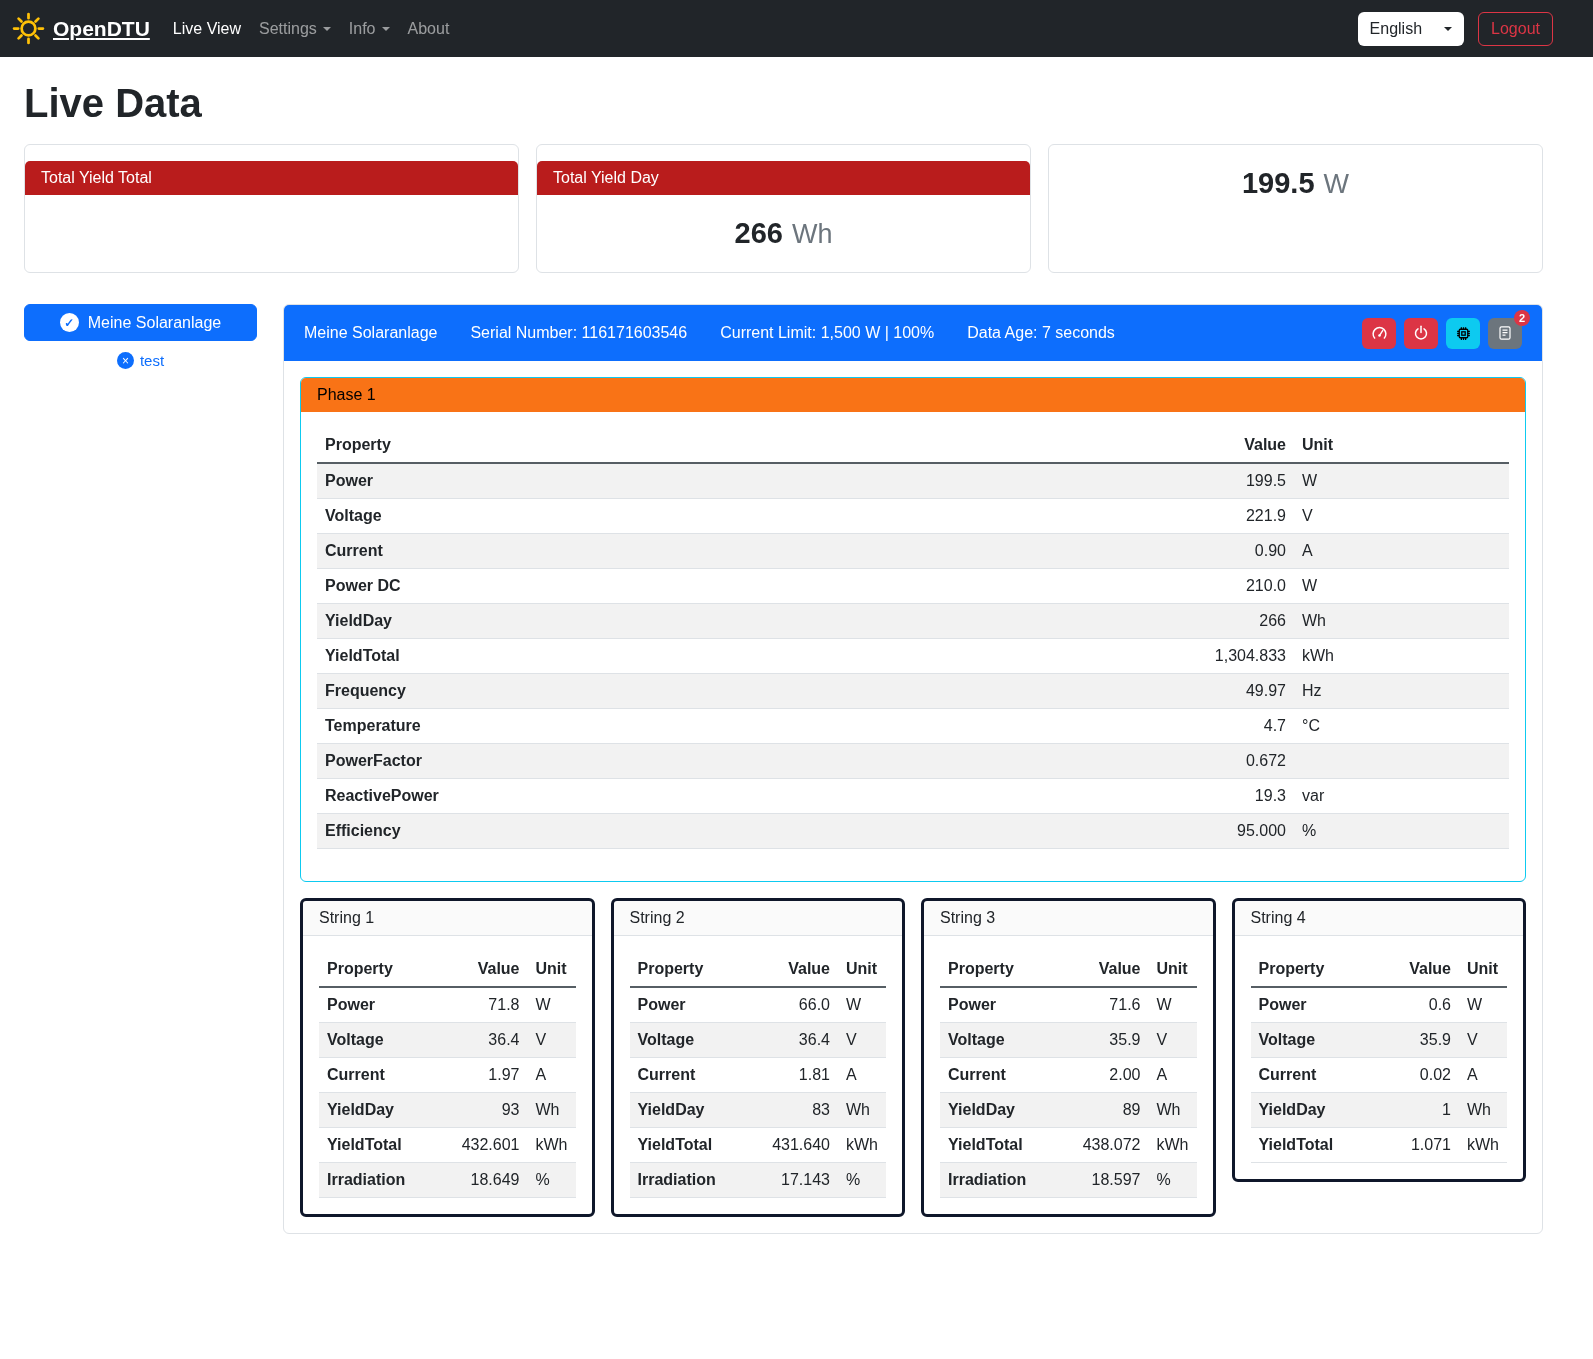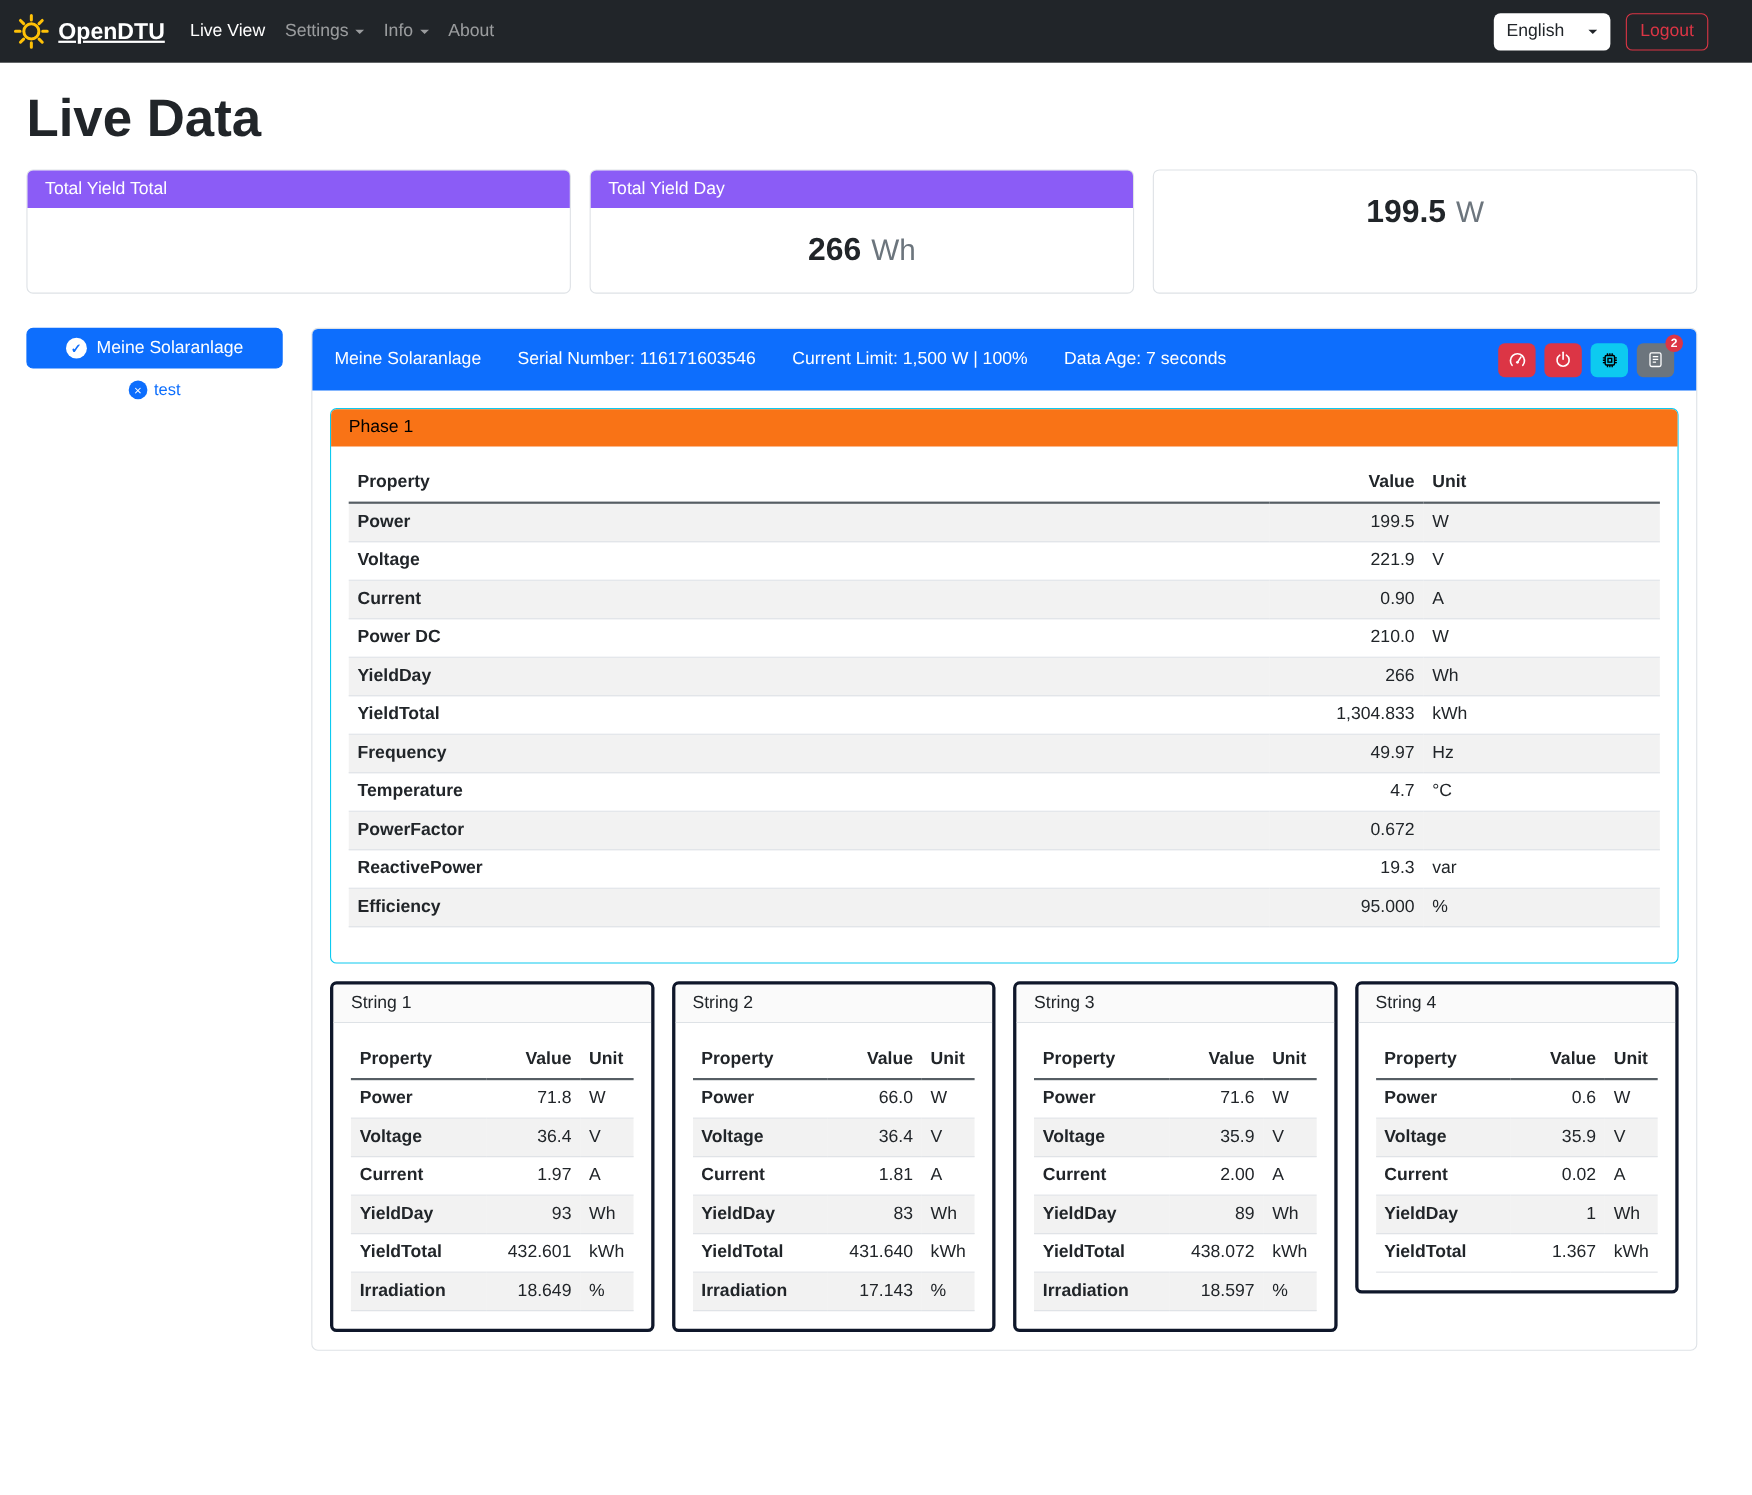--- a/index.html
+++ b/index.html
@@ -65,34 +65,35 @@
     color: #dc3545;
     border: 1px solid #dc3545;
     border-radius: 6px;
     padding: 7px 12px;
     font-size: 16px;
     cursor: pointer;
   }
 
   
   .page { padding: 10px 50px 24px 24px; }
-  h1.page-title { font-size: 48px; font-weight: 600; margin: 14px 0 18px; }
+  h1.page-title { font-size: 40px; font-weight: 600; margin: 14px 0 18px; }
 
   
   .summary-row { display: flex; gap: 17px; margin-bottom: 31px; }
   .scard {
     flex: 1;
     border: 1px solid #dee2e6;
     border-radius: 6px;
   }
   .scard-header {
-    background: #8b5cf6;
+    background: #b91c1c;
     color: #fff;
     padding: 8px 16px;
     border-radius: 5px 5px 0 0;
+    margin-top: 16px;
   }
   .scard-body {
     padding: 22px 16px;
     text-align: center;
   }
   .scard-value { font-size: 29px; font-weight: 700; }
   .scard-unit { font-size: 27px; color: #6c757d; margin-left: 9px; }
 
   
   .content-row { display: flex; gap: 26px; align-items: flex-start; }
@@ -637,21 +638,21 @@
                     </tr>
 
                     <tr>
                       <td class="prop">YieldDay</td>
                       <td class="col-value">1</td>
                       <td class="col-unit">Wh</td>
                     </tr>
 
                     <tr>
                       <td class="prop">YieldTotal</td>
-                      <td class="col-value">1.367</td>
+                      <td class="col-value">1.071</td>
                       <td class="col-unit">kWh</td>
                     </tr>
                   </tbody>
               </table>
             </div>
           </div>
 
         </div>
       </div>
     </div>

